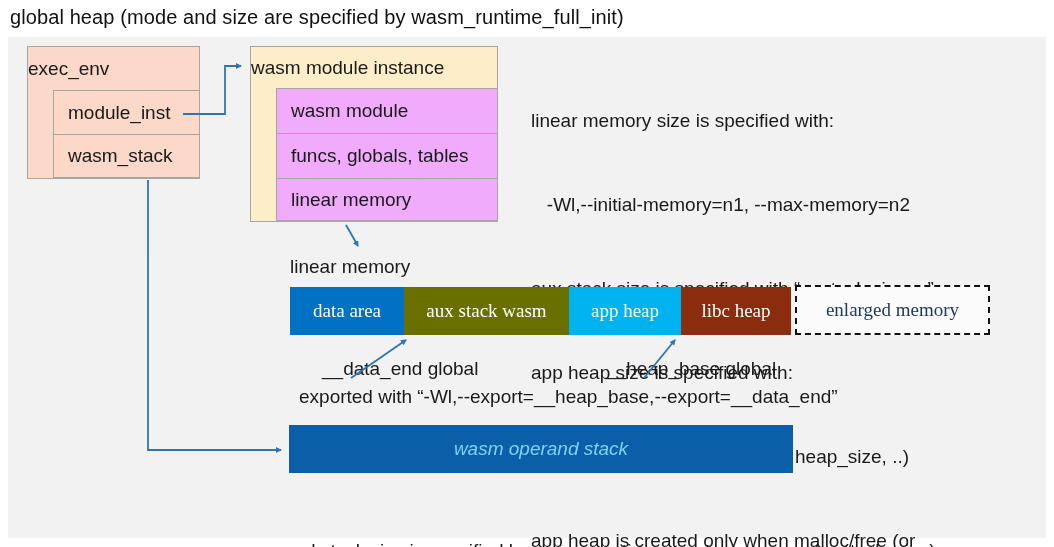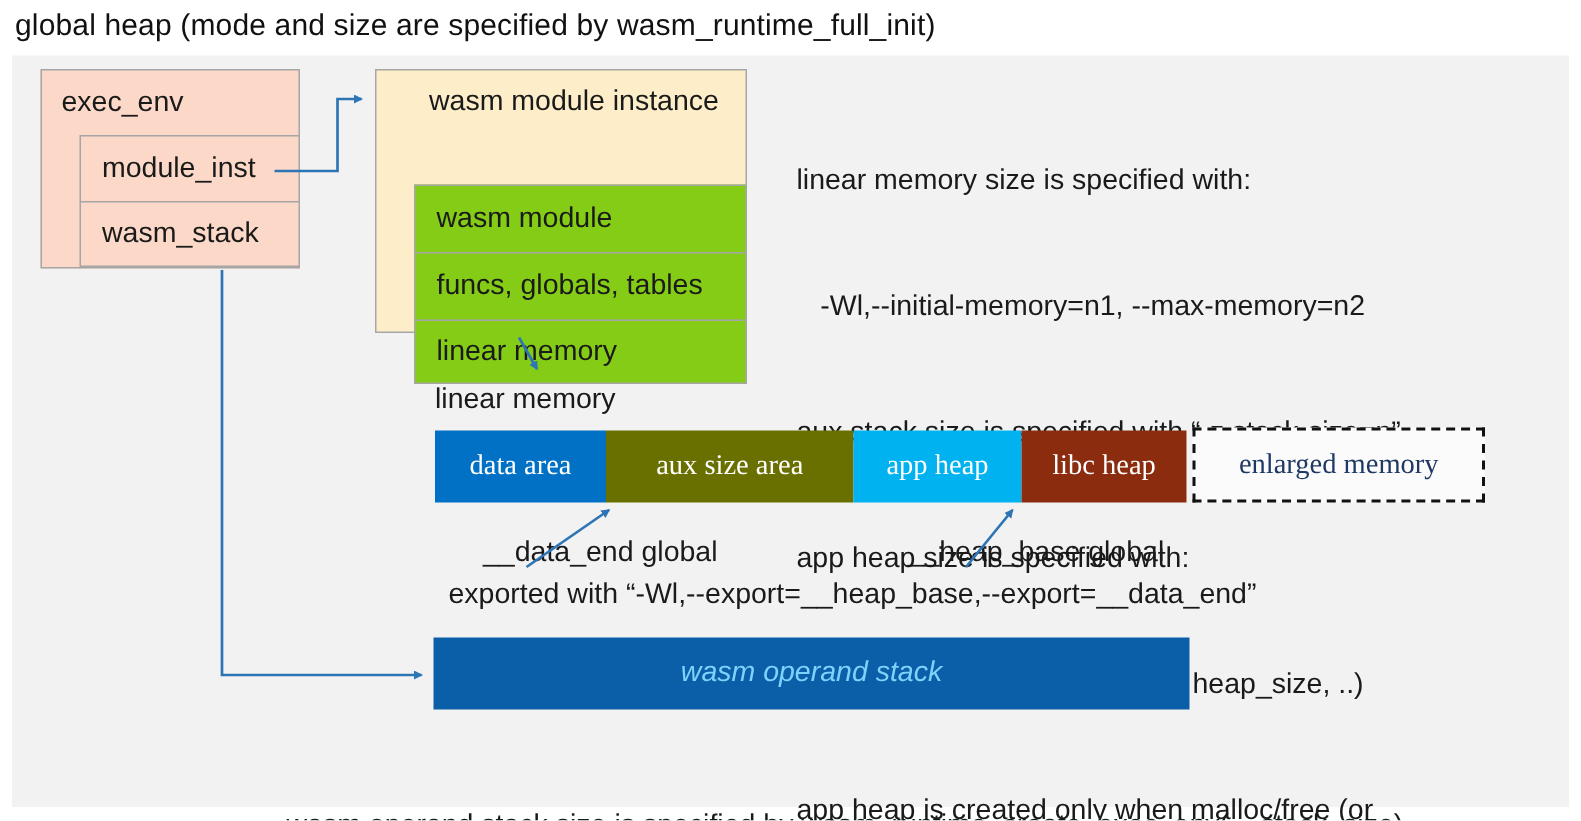--- a/index.html
+++ b/index.html
@@ -15,30 +15,30 @@
   #panel{
     position:absolute;left:8px;top:37px;width:1038px;height:501px;
     background:#f2f2f2;
   }
   .title{
     position:absolute;left:10px;top:6px;
     font-size:20px;color:#111111;letter-spacing:0.1px;
   }
   
   .nbox{position:absolute;border:1px solid #a6a6a6;box-sizing:border-box;font-size:19px;}
-  .nbox .hdr{position:absolute;left:0;top:0;right:0;display:flex;align-items:center;padding-left:13px;box-sizing:border-box;}
+  .nbox .hdr{position:absolute;left:0;top:0;right:0;display:flex;align-items:center;box-sizing:border-box;}
   .nbox .row{position:absolute;right:-1px;border:1px solid #a6a6a6;box-sizing:border-box;display:flex;align-items:center;padding-left:14px;}
   #exec-env{left:27px;top:46px;width:173px;height:133px;background:#fbd8c7;}
   #exec-env .hdr{height:43px;}
   #exec-env .row{left:25px;background:#fbd8c7;}
   #exec-env .row.r0{top:43px;height:45px;}
   #exec-env .row.r1{top:87px;height:44px;}
   #module-instance{left:250px;top:46px;width:248px;height:176px;background:#fdeec9;}
-  #module-instance .hdr{height:41px;margin-left:22px;}
-  #module-instance .row{left:25px;background:#84cc16;margin-top:35px;}
+  #module-instance .hdr{height:41px;}
+  #module-instance .row{left:25px;background:#f0abfc;}
   #module-instance .row.r0{top:41px;height:46px;}
   #module-instance .row.r1{top:86px;height:46px;}
   #module-instance .row.r2{top:131px;height:43px;}
   
   .notes{position:absolute;font-size:19px;line-height:28px;white-space:pre;}
   #notes-top{left:531px;top:51px;}
   #notes-bottom{left:191px;top:481px;}
   
   .seg{
     position:absolute;top:287px;height:48px;
@@ -95,21 +95,21 @@
     <div>aux stack size is specified with “-z stack-size=n”</div>
     <div>app heap size is specified with:</div>
     <div>   wasm_runtime_instantiate(.., heap_size, ..)</div>
     <div>app heap is created only when malloc/free (or</div>
     
   </div>
 
   <div class="free-label" id="lm-label">linear memory</div>
 
   <div class="seg" id="seg-data" style="background-color: rgb(0, 113, 197);">data area</div>
-  <div class="seg" id="seg-aux" style="background-color: rgb(105, 112, 0);">aux size area</div>
+  <div class="seg" id="seg-aux" style="background-color: rgb(105, 112, 0);">aux stack wasm</div>
   <div class="seg" id="seg-appheap" style="background-color: rgb(0, 178, 240);">app heap</div>
   <div class="seg" id="seg-libc" style="background-color: rgb(139, 44, 15);">libc heap</div>
   <div class="seg" id="seg-enlarged">enlarged memory</div>
 
   <div class="free-label" id="ann-dataend">__data_end global</div>
   <div class="free-label" id="ann-heapbase">__heap_base global</div>
   <div class="free-label" id="ann-exported">exported with “-Wl,--export=__heap_base,--export=__data_end”</div>
 
   <div id="operand-bar" style="background-color: rgb(10, 95, 168);">wasm operand stack</div>
 

